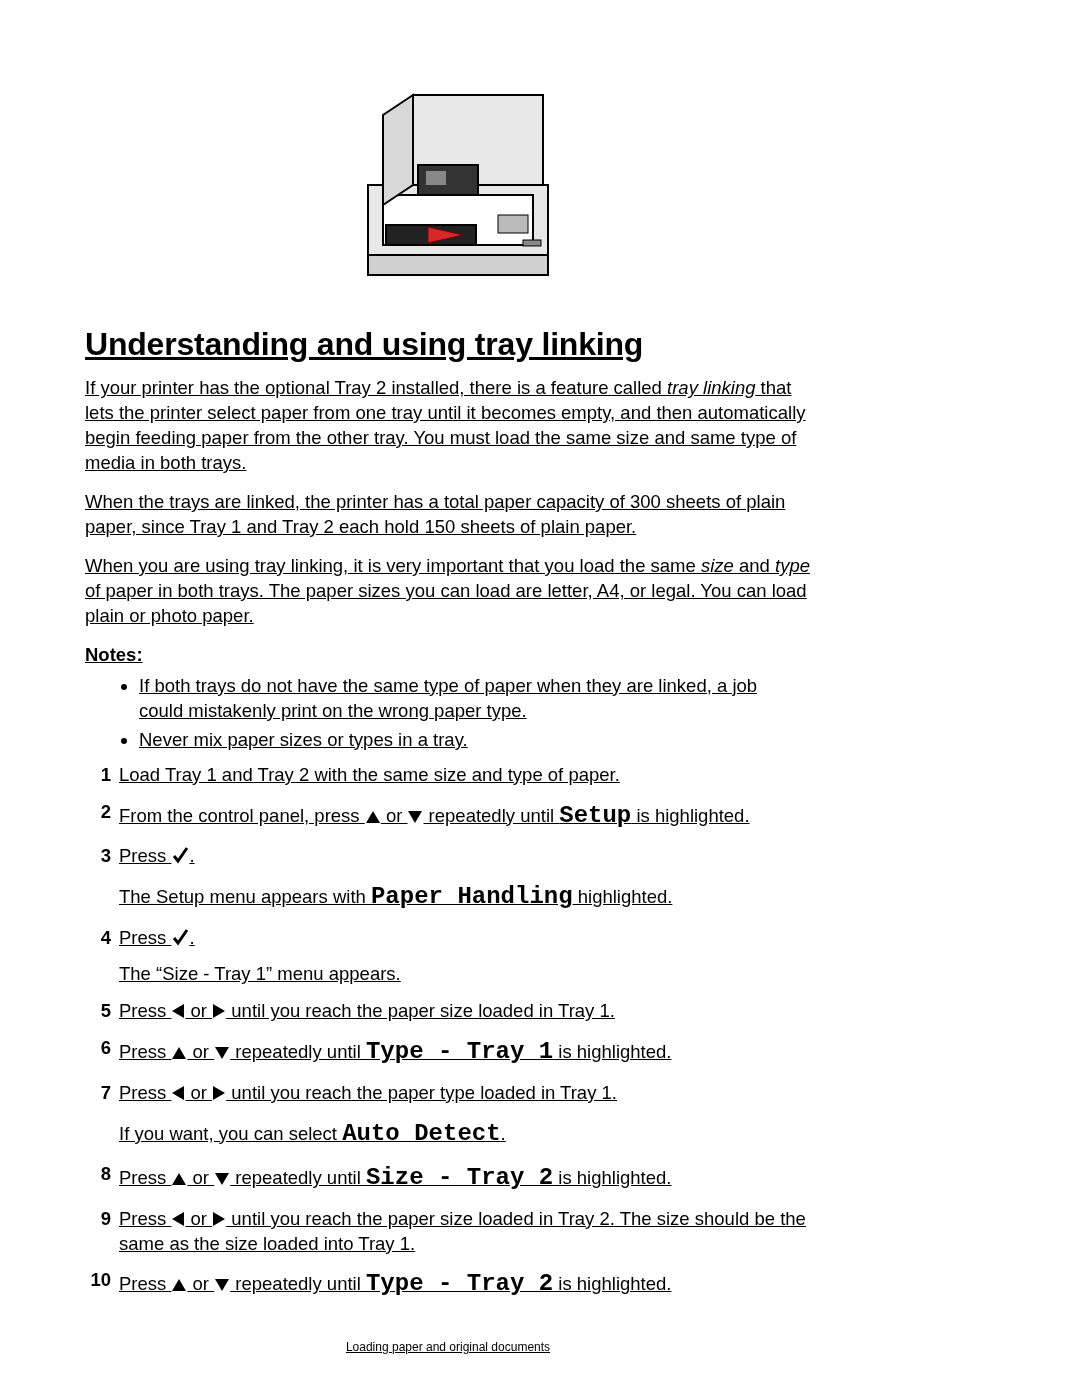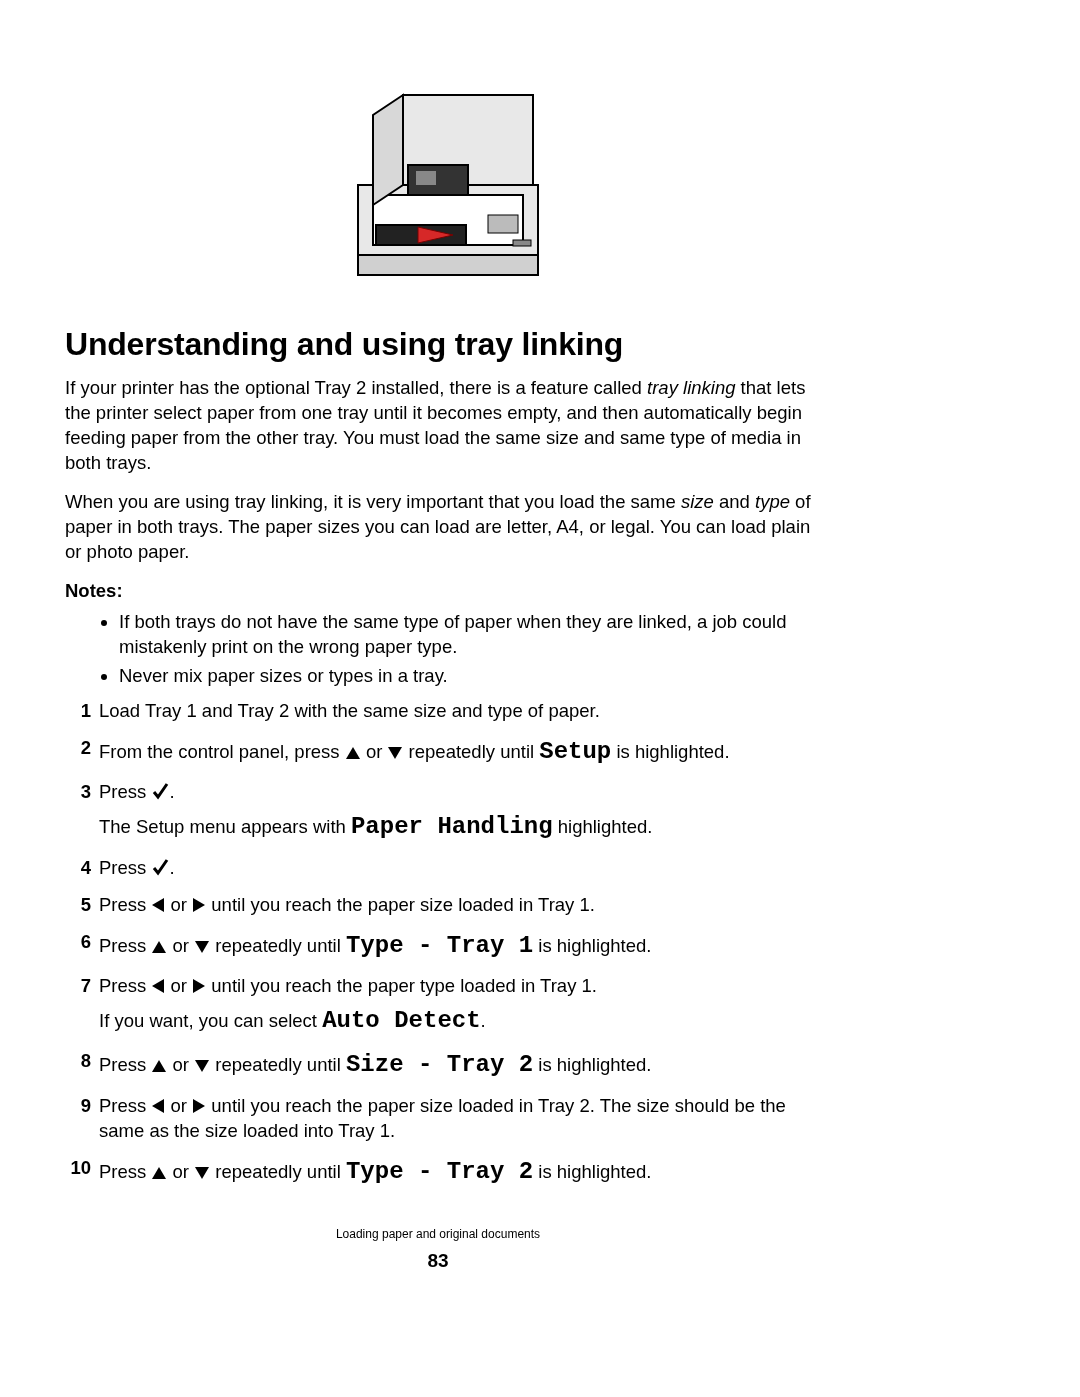--- a/index.html
+++ b/index.html
@@ -6,23 +6,24 @@
     font-family: "Segoe UI", "Helvetica Neue", Arial, sans-serif;
     background: #fff;
     color: #000;
     margin: 0;
     padding: 0;
     width: 1080px;
     font-size: 18.5px;
     line-height: 1.35;
   }
   .page {
-    padding: 65px 85px 30px 65px;
+    padding: 65px 85px 30px 85px;
     box-sizing: border-box;
     width: 896px;
+    text-decoration: underline;
   }
   .printer-img {
     display: block;
     margin: 0 auto 18px auto;
     width: 260px;
     height: auto;
   }
   h1.section-title {
     font-size: 32px;
     font-weight: 700;
@@ -64,21 +65,21 @@
   ol.steps > li::before {
     content: counter(step);
     position: absolute;
     left: -28px;
     top: 0;
     font-weight: 700;
     text-align: right;
     width: 24px;
   }
   .step-sub {
-    margin-top: 6px;
+    margin-top: 12px;
   }
   .mono {
     font-family: "Courier New", Courier, monospace;
     font-weight: 700;
     font-size: 24px;
   }
   .icon {
     display: inline-block;
     vertical-align: -2px;
   }
@@ -112,20 +113,21 @@
     <rect x="180" y="150" width="30" height="18" fill="#bbb" stroke="#000"></rect>
     <rect x="205" y="175" width="18" height="6" fill="#888" stroke="#000"></rect>
   </svg>
 
   <h1 class="section-title">Understanding and using tray linking</h1>
 
   <p>
     <span>If your printer has the optional Tray 2 installed, there is a feature called </span><span class="italic">tray linking</span><span> that lets the printer select paper from one tray until it becomes empty, and then automatically begin feeding paper from the other tray. You must load the same size and same type of media in both trays.</span>
   </p>
 
+  <p>When the trays are linked, the printer has a total paper capacity of 300 sheets of plain paper, since Tray 1 and Tray 2 each hold 150 sheets of plain paper.</p>
 
   <p>
     <span>When you are using tray linking, it is very important that you load the same </span><span class="italic">size</span><span> and </span><span class="italic">type</span><span> of paper in both trays. The paper sizes you can load are letter, A4, or legal. You can load plain or photo paper.</span>
   </p>
 
   <div class="notes-label">Notes:</div>
   <ul class="notes-list">
     <li>If both trays do not have the same type of paper when they are linked, a job could mistakenly print on the wrong paper type.</li>
     <li>Never mix paper sizes or types in a tray.</li>
   </ul>
@@ -151,20 +153,21 @@
         </svg><span>.</span>
       <div class="step-sub">
         <span>The Setup menu appears with </span><span class="mono">Paper Handling</span><span> highlighted.</span>
       </div>
     </li>
 
     <li>
       <span>Press </span><svg class="icon" width="18" height="18">
           <path d="M3 10 L7 15 L16 2" stroke="#000" stroke-width="3" fill="none"></path>
         </svg><span>.</span>
+      <div class="step-sub">The “Size - Tray 1” menu appears.</div>
     </li>
 
     <li>
       <span>Press </span><svg class="icon" width="14" height="16">
           <polygon points="13,1 13,15 1,8" fill="#000"></polygon>
         </svg><span> or </span><svg class="icon" width="14" height="16">
           <polygon points="1,1 13,8 1,15" fill="#000"></polygon>
         </svg><span> until you reach the paper size loaded in Tray 1.</span>
     </li>
 
@@ -207,15 +210,14 @@
       <span>Press </span><svg class="icon" width="16" height="14">
           <polygon points="8,1 15,13 1,13" fill="#000"></polygon>
         </svg><span> or </span><svg class="icon" width="16" height="14">
           <polygon points="1,1 15,1 8,13" fill="#000"></polygon>
         </svg><span> repeatedly until </span><span class="mono">Type - Tray 2</span><span> is highlighted.</span>
     </li>
 
   </ol>
 
   <div class="footer">Loading paper and original documents</div>
-  <div class="page-num">83</div>
 
 </div>
 
 </body></html>

